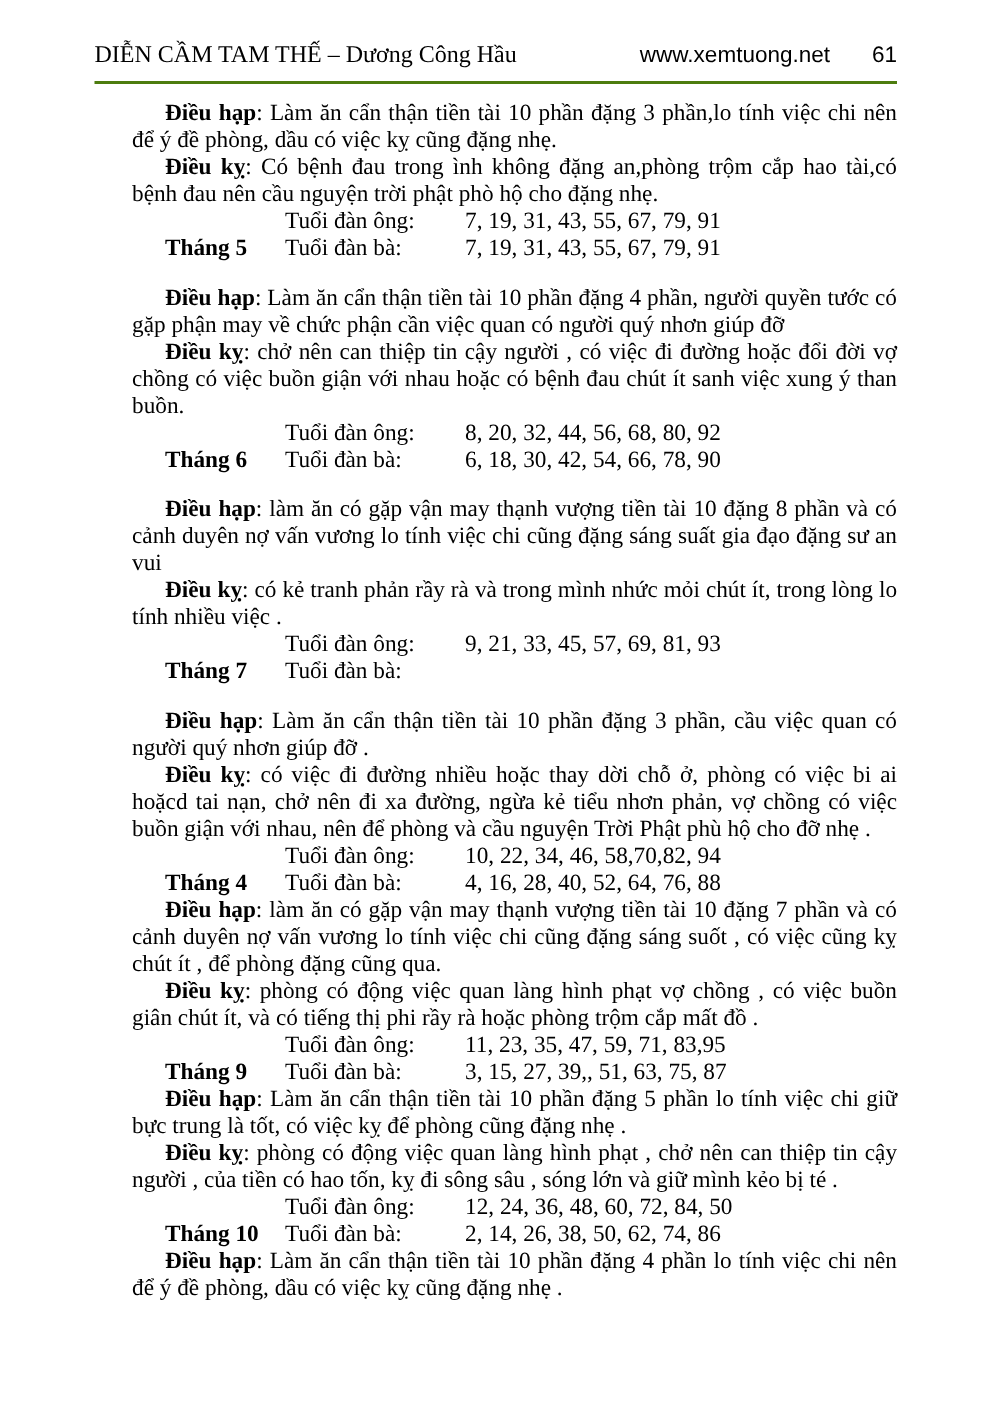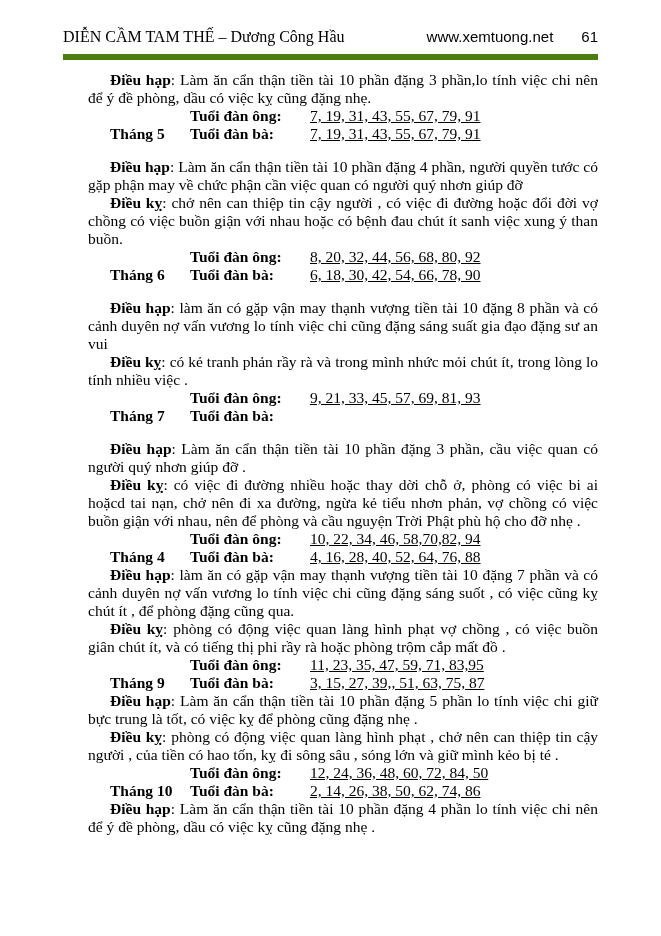--- a/index.html
+++ b/index.html
@@ -15,21 +15,21 @@
     padding: 28px 63px 0 63px;
     background: #ffffff;
     color: #000;
     font-family: "Liberation Serif", serif;
     font-size: 15.5px;
     overflow: hidden;
   }
   .header {
     display: flex;
     align-items: baseline;
-    border-bottom: 6px solid #4d7c0f;
+    border-bottom: 2px solid #4d7c0f;
     padding-bottom: 8px;
   }
   .hdr-title {
     flex: 1;
     font-size: 16px;
     white-space: nowrap;
   }
   .hdr-site {
     font-family: "Liberation Sans", sans-serif;
     font-size: 15px;
@@ -55,47 +55,47 @@
   }
   .col-month {
     width: 102px;
     padding-left: 22px;
     box-sizing: border-box;
     font-weight: bold;
     white-space: nowrap;
   }
   .col-label {
     width: 120px;
-    font-weight: bold;
+    font-weight: normal;
     white-space: nowrap;
   }
   .col-values {
     flex: 1;
     white-space: nowrap;
-    text-decoration: underline;
   }
   .gap {
     height: 15px;
   }
   b { font-weight: bold; }
 </style>
 </head>
 <body>
 
 <div class="page">
 
   <div class="header">
     <span class="hdr-title">DIỄN CẦM TAM THẾ – Dương Công Hầu</span>
     <span class="hdr-site">www.xemtuong.net</span>
     <span class="hdr-page">61</span>
   </div>
 
   <div class="body-text">
 
     <p class="para"><b>Điều hạp</b><span>: Làm ăn cẩn thận tiền tài 10 phần đặng 3 phần,lo tính việc chi nên để ý đề phòng, dầu có việc kỵ cũng đặng nhẹ.</span></p>
+    <p class="para"><b>Điều kỵ</b><span>: Có bệnh đau trong ình không đặng an,phòng trộm cắp hao tài,có bệnh đau nên cầu nguyện trời phật phò hộ cho đặng nhẹ.</span></p>
     <div class="age-row">
       <span class="col-month"></span>
       <span class="col-label">Tuổi đàn ông:</span>
       <span class="col-values">7, 19, 31, 43, 55, 67, 79, 91</span>
     </div>
     <div class="age-row">
       <span class="col-month">Tháng 5</span>
       <span class="col-label">Tuổi đàn bà:</span>
       <span class="col-values">7, 19, 31, 43, 55, 67, 79, 91</span>
     </div>

